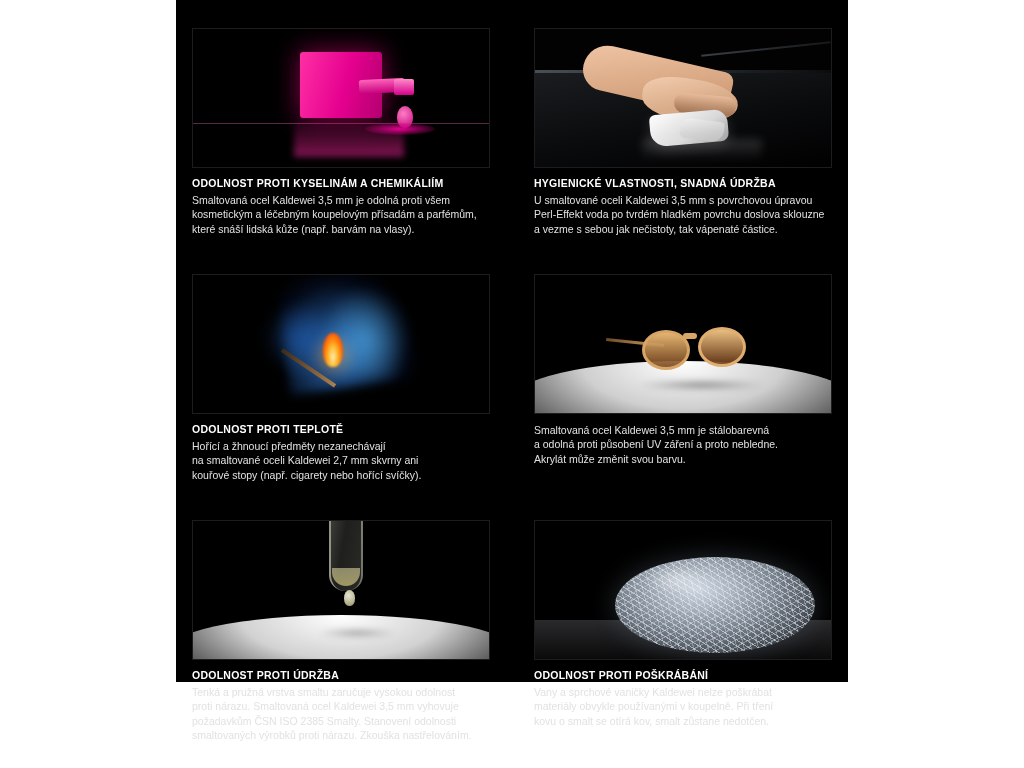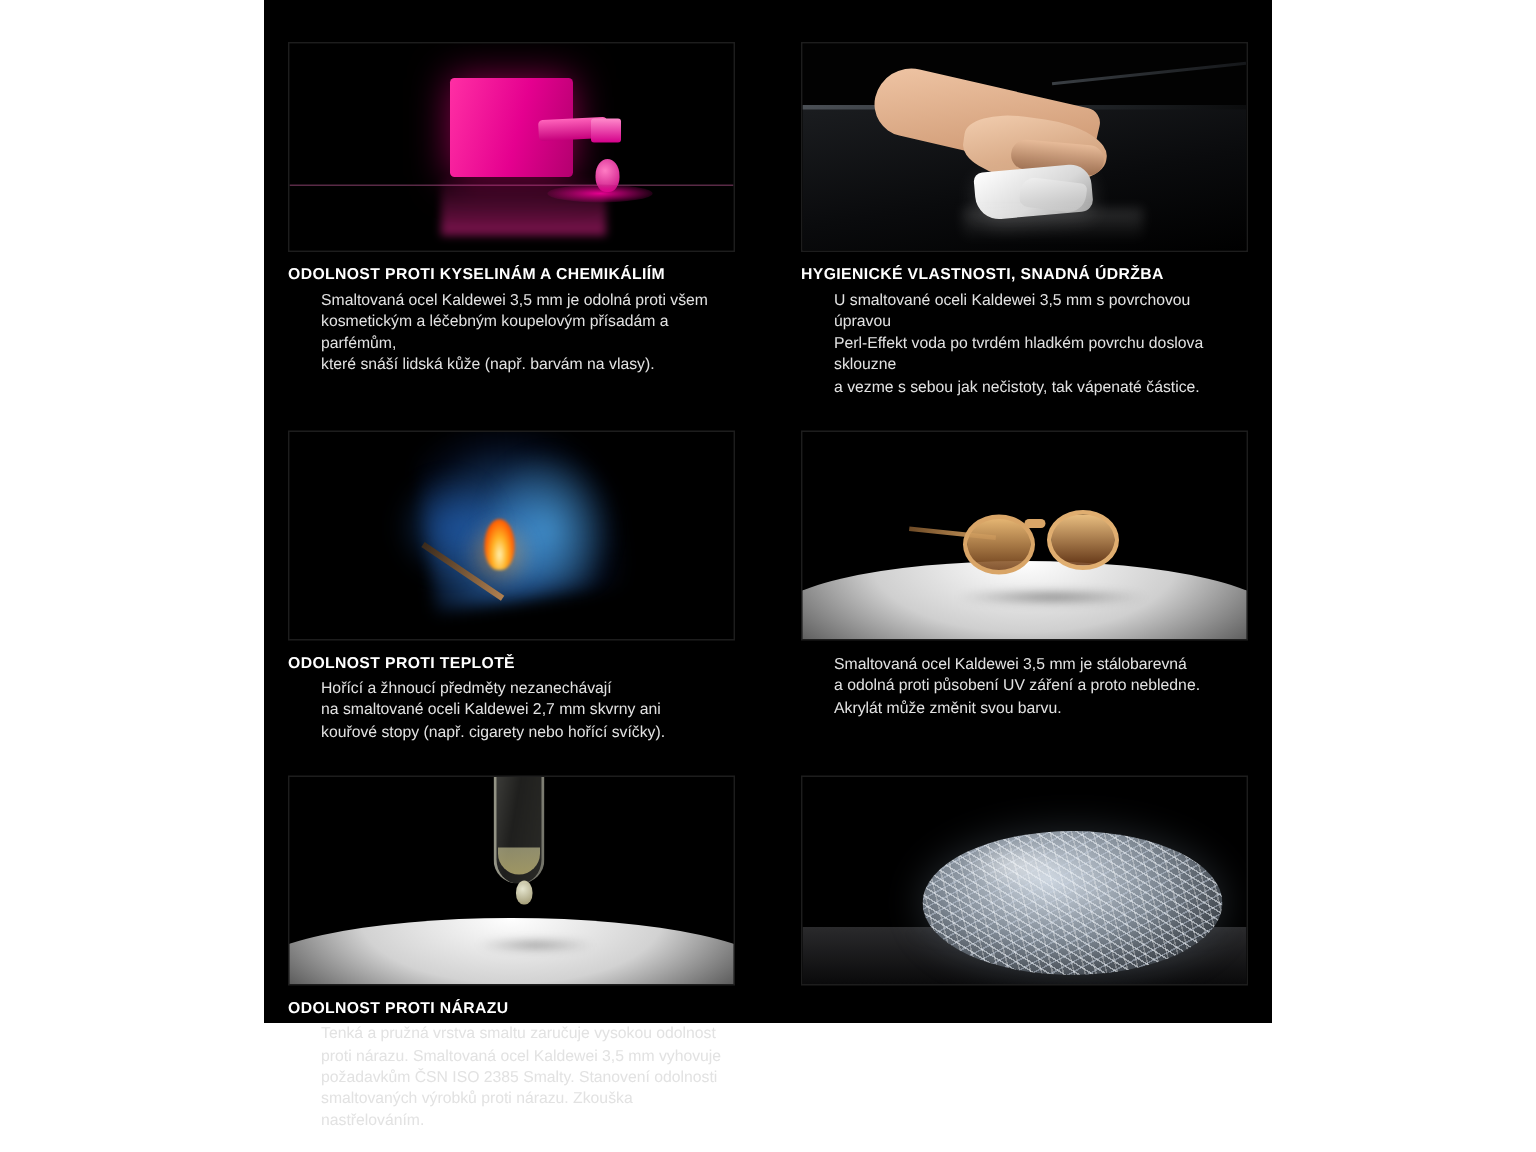--- a/index.html
+++ b/index.html
@@ -61,21 +61,20 @@
     font-weight: bold;
     letter-spacing: 0.25px;
     line-height: 13px;
     margin-bottom: 3px;
   }
   .cap-body {
     color: #e2e2e2;
     font-size: 10.5px;
     line-height: 14.4px;
     white-space: pre-line;
-    margin-left: 22px;
   }
 
   
   .f1-bg {
     position: absolute; inset: 0;
     background: #000;
   }
   .f1-bottle {
     position: absolute;
     left: 36%; top: 17%;
@@ -454,33 +453,39 @@
       <div class="cell">
         <div class="figure">
           <div class="f5-bg"></div>
           <div class="f5-floor"></div>
           <div class="f5-shadow"></div>
           <div class="f5-tube"></div>
           <div class="f5-liquid"></div>
           <div class="f5-drop"></div>
         </div>
         <div class="caption">
-          <div class="cap-title">ODOLNOST PROTI NÁRAZU</div>
+          <div class="cap-title">ODOLNOST PROTI ÚDRŽBA</div>
           <div class="cap-body">Tenká a pružná vrstva smaltu zaručuje vysokou odolnost
 proti nárazu. Smaltovaná ocel Kaldewei 3,5 mm vyhovuje
 požadavkům ČSN ISO 2385 Smalty. Stanovení odolnosti
 smaltovaných výrobků proti nárazu. Zkouška nastřelováním.</div>
         </div>
       </div>
 
       <div class="cell">
         <div class="figure">
           <div class="f6-bg"></div>
           <div class="f6-floor"></div>
           <div class="f6-shadow"></div>
           <div class="f6-ball"></div>
           <div class="f6-hl"></div>
         </div>
+        <div class="caption">
+          <div class="cap-title">ODOLNOST PROTI POŠKRÁBÁNÍ</div>
+          <div class="cap-body">Vany a sprchové vaničky Kaldewei nelze poškrábat
+materiály obvykle používanými v koupelně. Při tření
+kovu o smalt se otírá kov, smalt zůstane nedotčen.</div>
+        </div>
       </div>
 
     </div>
   </div>
 </div>
 
 </body></html>

